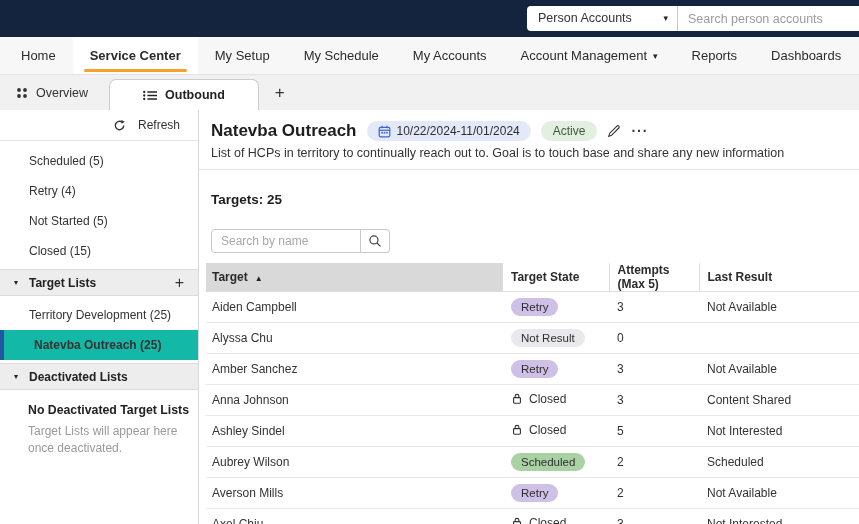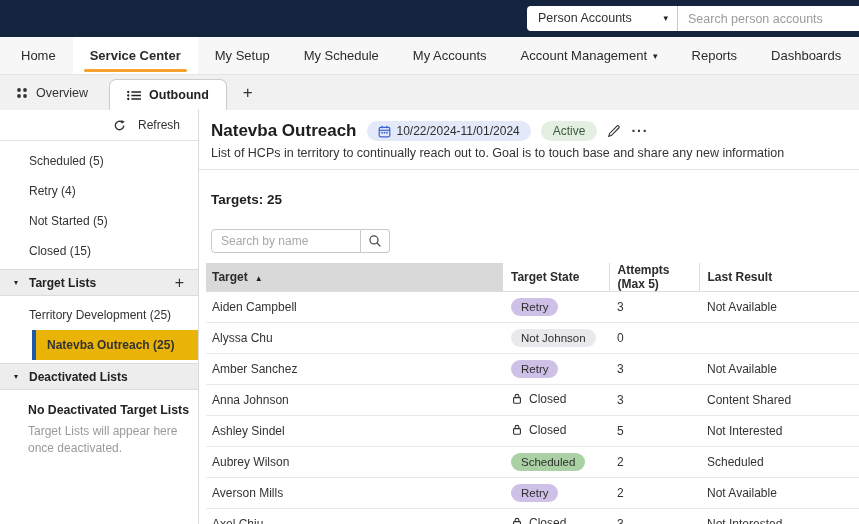--- a/index.html
+++ b/index.html
@@ -21,38 +21,38 @@
   
   .navbar { height:38px; background:#f7f7f7; display:flex; align-items:stretch; padding-left:4px; border-bottom:1px solid #e4e4e4; }
   .nav-item { display:flex; align-items:center; padding:0 17px; font-size:13px; color:#2b2b2b; position:relative; cursor:pointer; white-space:nowrap; }
   .nav-item.active { background:#fff; font-weight:700; }
   .nav-item.active::after { content:''; position:absolute; left:11px; right:11px; bottom:2px; height:3px; background:#f5a12b; border-radius:2px; }
   .nav-item .caret { font-size:9px; margin-left:6px; color:#222; }
 
   
   .tabbar { height:35px; background:#f1f1f1; display:flex; align-items:flex-end; padding-left:14px; }
   .tab-overview { height:100%; display:flex; align-items:center; gap:8px; padding:0 15px 0 2px; font-size:12.5px; color:#333; cursor:pointer; }
-  .tab-outbound { height:31px; background:#fff; border:1px solid #ccc; border-bottom:none; border-radius:7px 7px 0 0; display:flex; align-items:center; gap:8px; padding:0 17px; font-size:12.5px; font-weight:700; color:#222; margin-left:6px; cursor:pointer;margin-top:8px; }
+  .tab-outbound { height:31px; background:#fff; border:1px solid #ccc; border-bottom:none; border-radius:7px 7px 0 0; display:flex; align-items:center; gap:8px; padding:0 33px; font-size:12.5px; font-weight:700; color:#222; margin-left:6px; cursor:pointer;margin-top:8px; }
   .tab-add { height:100%; display:flex; align-items:center; padding:0 16px; font-size:17px; color:#333; cursor:pointer; }
 
   
   .content { display:flex; height:414px; }
 
   
   .sidebar { width:199px; min-width:199px; border-right:1px solid #d9d9d9; background:#fff; font-size:12px; color:#333; }
   .refresh-row { height:31px; display:flex; align-items:center; justify-content:flex-end; padding-right:18px; gap:12px; border-bottom:1px solid #e2e2e2; cursor:pointer; }
   .refresh-row span { font-size:12px; color:#333; }
   .status-list { padding:5px 0 3px; }
   .side-item { padding:8px 8px 8px 29px; cursor:pointer; white-space:nowrap; }
   .section-header { background:#ededed; border-top:1px solid #dcdcdc; border-bottom:1px solid #dcdcdc; display:flex; align-items:center; height:27px; padding:0 14px; }
   .section-header .tri { font-size:8px; color:#222; width:15px; }
   .section-header .sec-label { flex:1; font-weight:700; font-size:12px; color:#222; }
   .section-header .plus-btn { font-size:16px; color:#333; cursor:pointer; line-height:1; }
   .target-list { padding:4px 0 3px; }
-  .side-item.selected { background:#eab308; border-left:4px solid #2156a4; padding-left:11px; font-weight:700;margin-left:32px; }
+  .side-item.selected { background:#14b8a6; border-left:4px solid #2156a4; padding-left:30px; font-weight:700; }
   .deact-empty { padding:13px 10px 0 28px; }
   .empty-title { font-weight:700; font-size:12.3px; color:#222; margin-bottom:6px; white-space:nowrap; }
   .empty-text { color:#9a9a9a; font-size:12px; line-height:1.45; width:160px; }
 
   
   .main { flex:1; background:#fff; overflow:hidden; }
   .title-row { display:flex; align-items:center; margin:11px 12px 0 12px; gap:10px; }
   .page-title { font-size:17px; font-weight:700; color:#1e1e1e; }
   .date-pill { display:inline-flex; align-items:center; gap:6px; background:#e4e9fa; border-radius:11px; padding:3px 11px; font-size:12px; color:#2e2e2e; }
   .status-pill-active { background:#e3efe1; border-radius:11px; padding:3px 12px; font-size:12px; color:#3c5a3c; }
@@ -267,21 +267,21 @@
           </thead>
           <tbody>
               <tr>
                 <td>Aiden Campbell</td>
                 <td><span class="pill retry">Retry</span></td>
                 <td>3</td>
                 <td>Not Available</td>
               </tr>
               <tr>
                 <td>Alyssa Chu</td>
-                <td><span class="pill not_started">Not Johnson</span></td>
+                <td><span class="pill not_started">Not Result</span></td>
                 <td>0</td>
                 <td></td>
               </tr>
               <tr>
                 <td>Amber Sanchez</td>
                 <td><span class="pill retry">Retry</span></td>
                 <td>3</td>
                 <td>Not Available</td>
               </tr>
               <tr>

